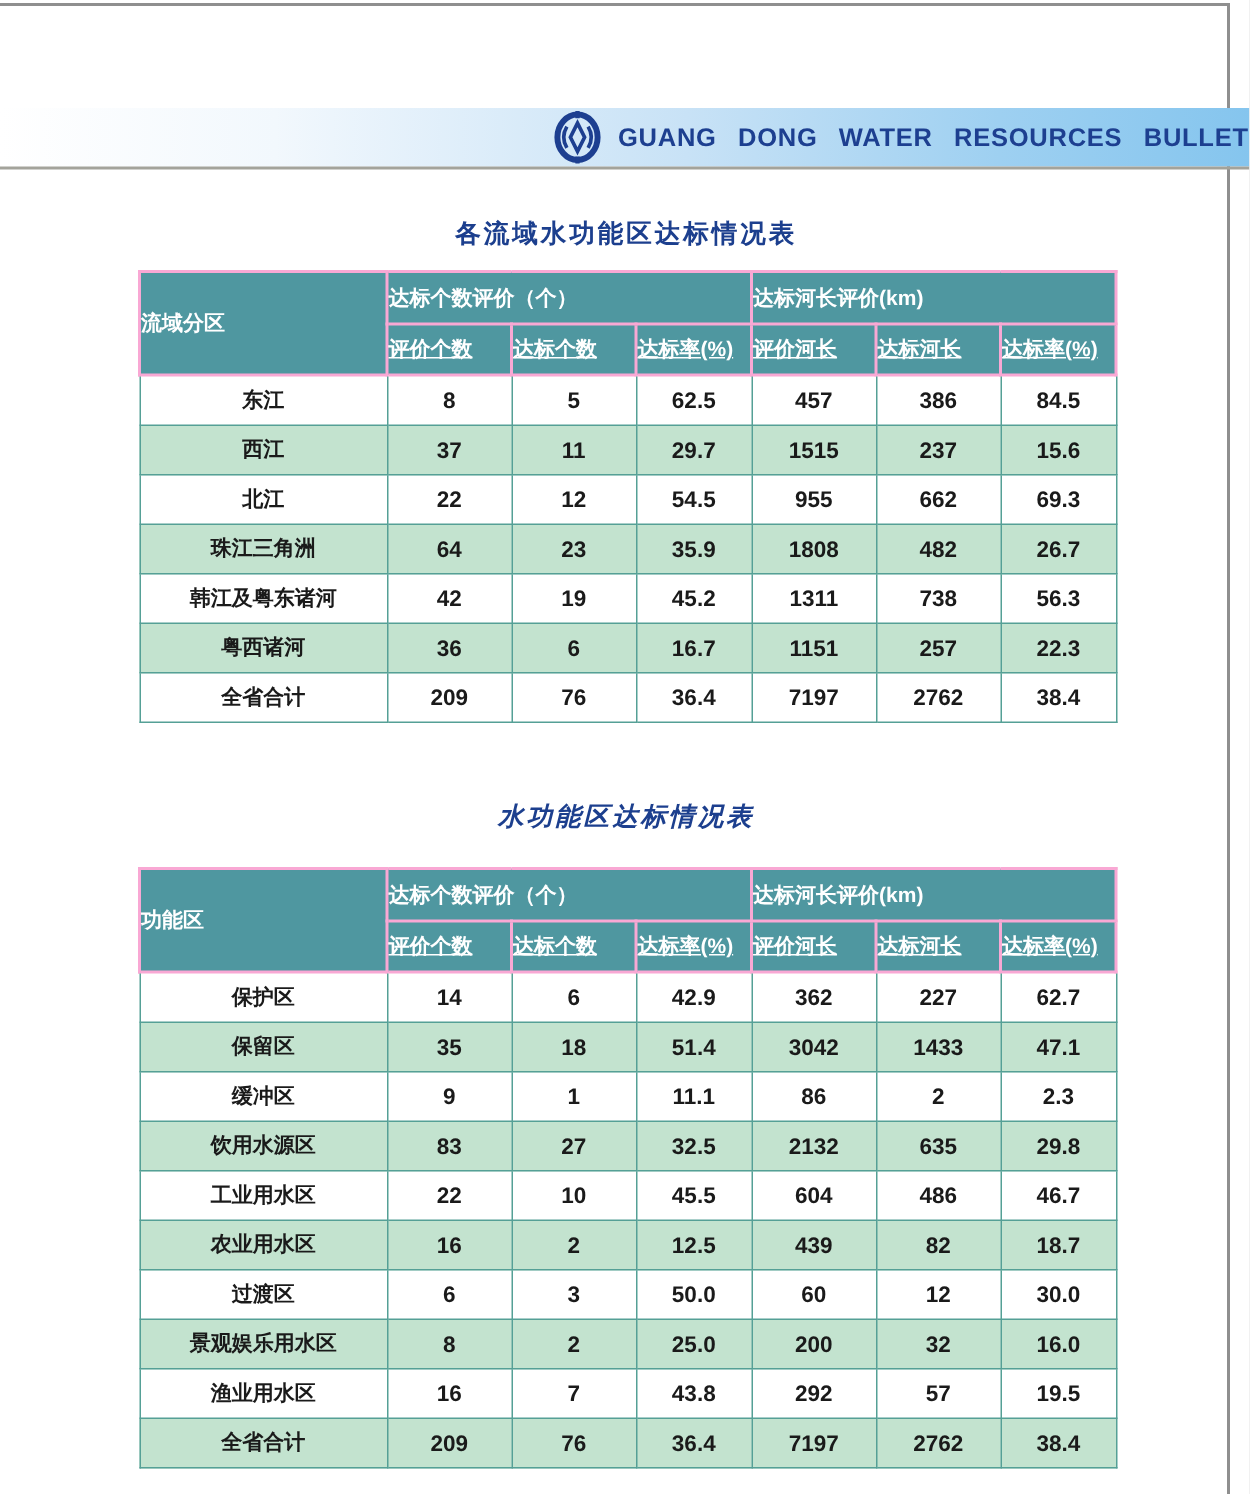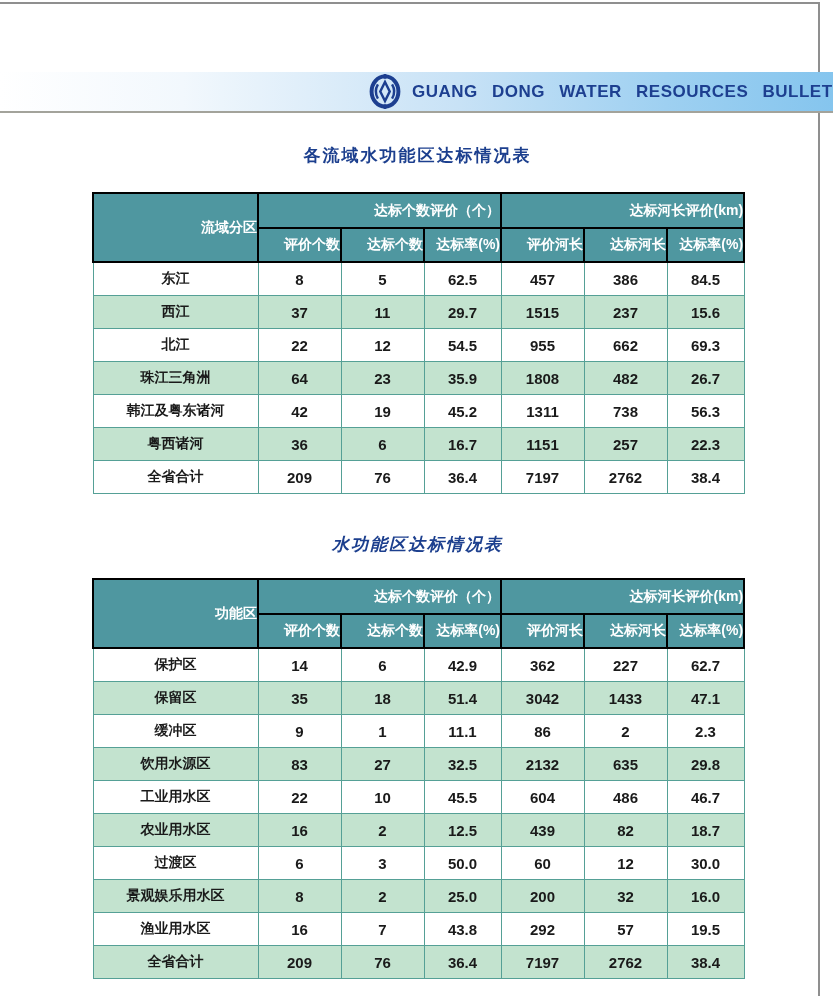--- a/index.html
+++ b/index.html
@@ -25,33 +25,33 @@
   }
 
   .table-block { position:absolute; left:92px; width:651px; }
   .block-1 { top:144px; }
   .block-2 { top:533px; }
 
   .table-title {
     margin:0; text-align:center; font-size:17px; font-weight:bold;
     color:var(--title-blue,#1c3f8e); letter-spacing:2px; line-height:24px;
   }
-  .block-1 .table-title { margin-bottom:24px;font-family:Liberation Serif, serif; }
+  .block-1 .table-title { margin-bottom:12px;font-family:Liberation Serif, serif; }
   .block-2 .table-title { margin-bottom:21px;font-style:italic; }
 
   table.data-table {
     width:651px; border-collapse:collapse; table-layout:fixed;
   }
   .data-table thead th {
     background:var(--header-bg,#4f97a0); color:#ffffff;
-    font-size:14px; font-weight:bold; text-align:right; vertical-align:middle;
-    border:2px solid #000000; padding:0;
+    font-size:14px; font-weight:bold; text-align:left; vertical-align:middle;
+    border:2px solid #f9a8d4; padding:0;
   }
   .data-table thead tr.group-row th { height:33px; }
-  .data-table thead tr.sub-row th { height:32px; }
+  .data-table thead tr.sub-row th { height:32px;text-decoration:underline; }
   .data-table tbody td {
     height:32px; text-align:center; vertical-align:middle;
     font-size:15px; font-weight:bold; color:#1a1a1a;
     border:1px solid var(--border-teal,#55a096); padding:0;
     background:#ffffff;
   }
   .data-table tbody tr.stripe td { background:var(--stripe-green,#c3e3cf); }
   .data-table tbody td.rowlabel { font-size:14px;margin-top:44px; }
 
   

